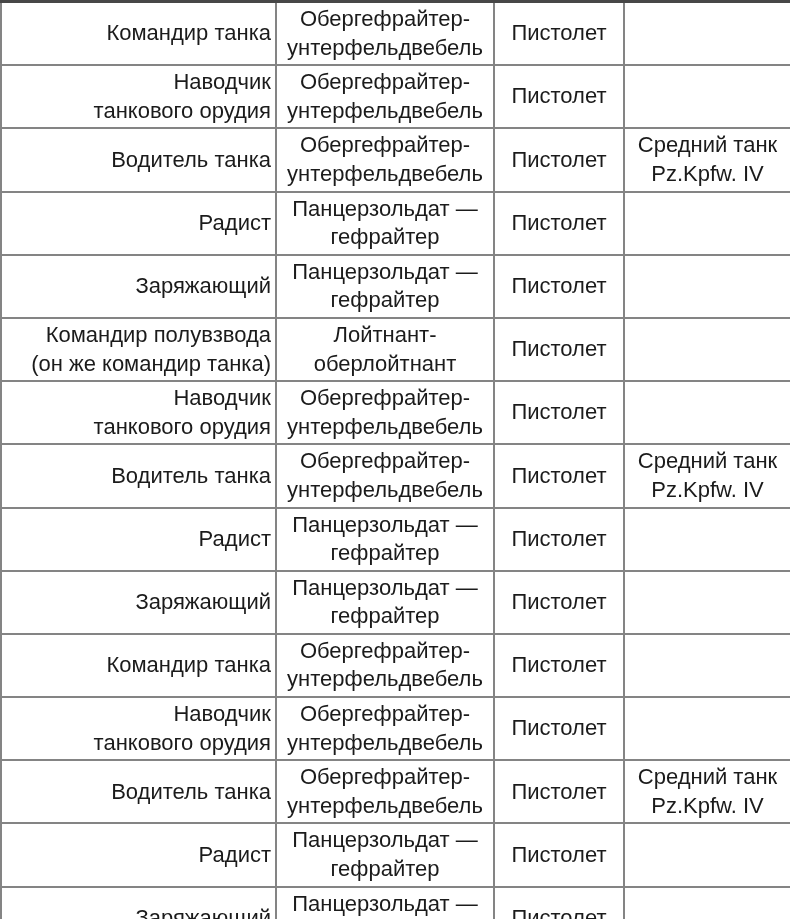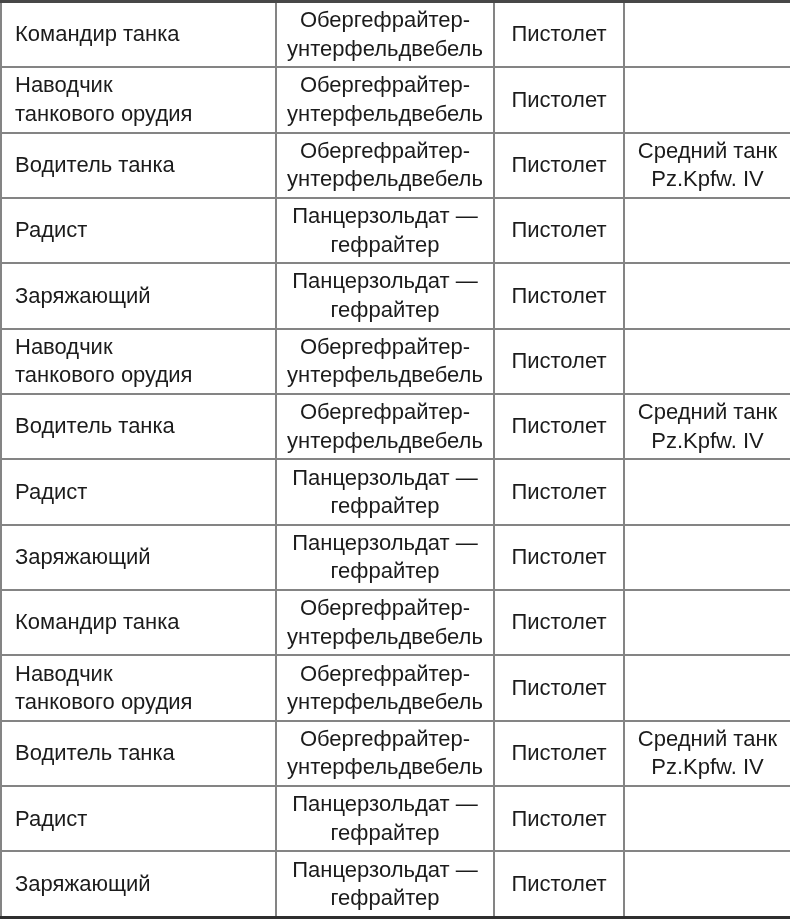--- a/index.html
+++ b/index.html
@@ -29,21 +29,21 @@
     vertical-align: middle;
     font-size: 22px;
     line-height: 1.3;
     color: #1b1b1b;
     white-space: pre-line;
     padding: 2px 5px;
     overflow: hidden;
     text-align: center;
   }
   table.crew-table td.col-position {
-    text-align: left;
+    text-align: right;
     padding-left: 13px;
     padding-right: 4px;
   }
 </style>
 </head>
 <body>
 
 <table class="crew-table">
   <colgroup>
     <col style="width:275px">
@@ -79,20 +79,28 @@
         <td class="col-position">Радист</td>
         <td class="col-rank">Панцерзольдат —
 гефрайтер</td>
         <td class="col-weapon">Пистолет</td>
         <td class="col-notes"></td>
       </tr>
       <tr>
         <td class="col-position">Заряжающий</td>
         <td class="col-rank">Панцерзольдат —
 гефрайтер</td>
+        <td class="col-weapon">Пистолет</td>
+        <td class="col-notes"></td>
+      </tr>
+      <tr>
+        <td class="col-position">Командир полувзвода
+(он же командир танка)</td>
+        <td class="col-rank">Лойтнант-
+оберлойтнант</td>
         <td class="col-weapon">Пистолет</td>
         <td class="col-notes"></td>
       </tr>
       <tr>
         <td class="col-position">Наводчик
 танкового орудия</td>
         <td class="col-rank">Обергефрайтер-
 унтерфельдвебель</td>
         <td class="col-weapon">Пистолет</td>
         <td class="col-notes"></td>

